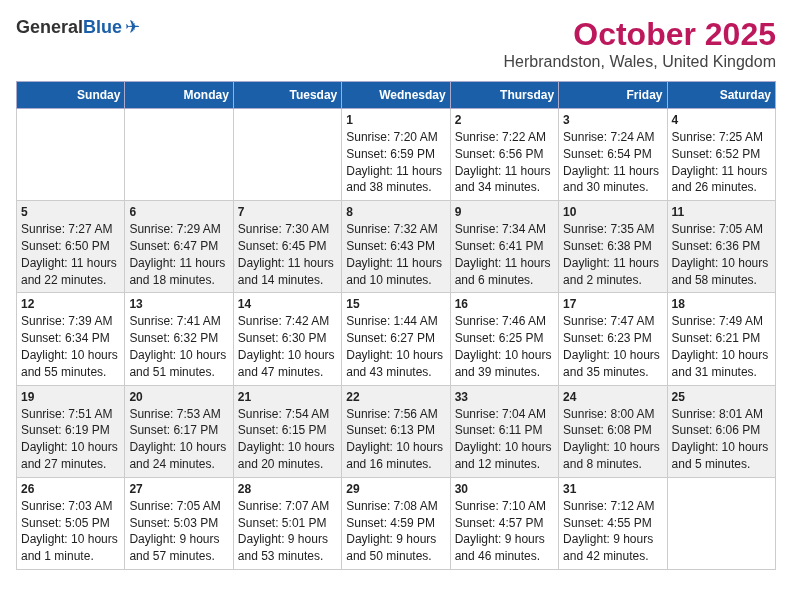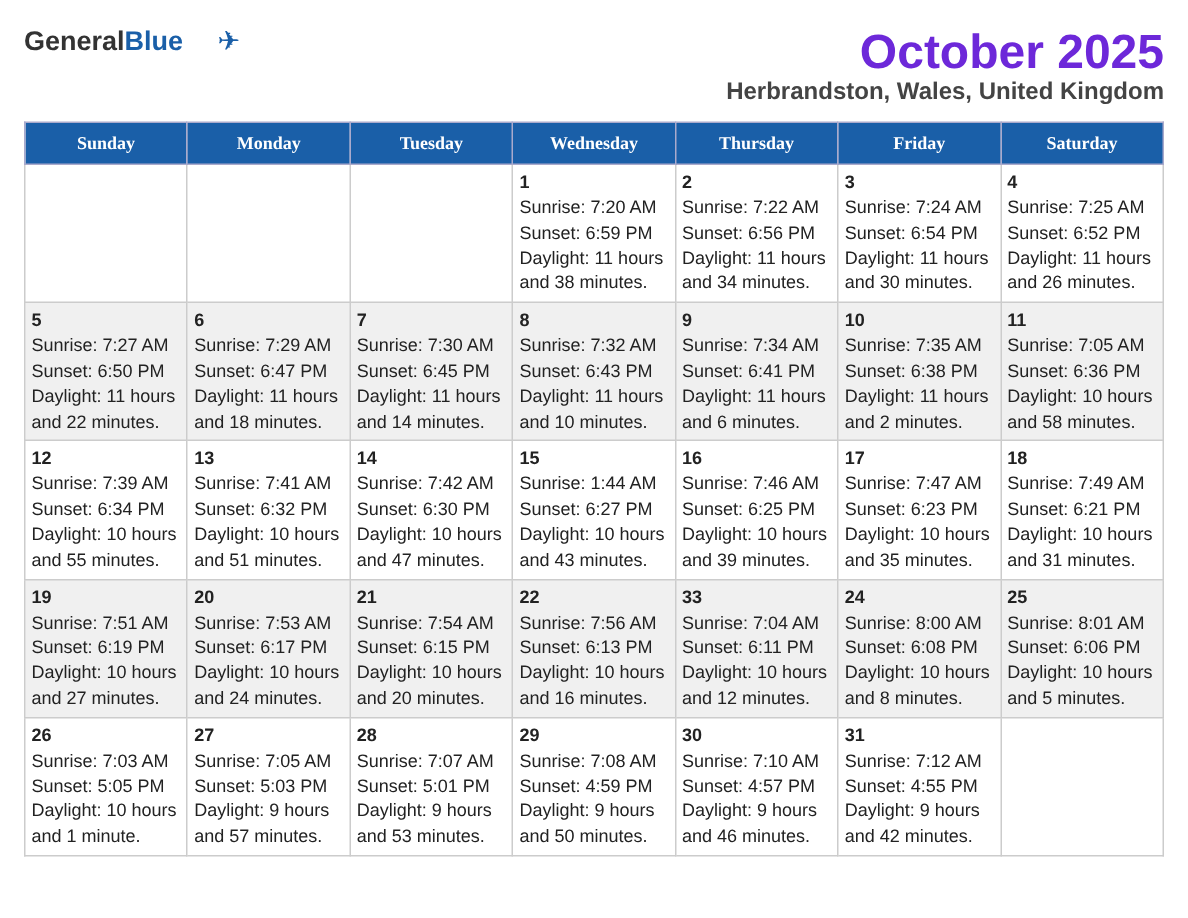--- a/index.html
+++ b/index.html
@@ -17,49 +17,48 @@
       margin-bottom: 10px;
     }
     .logo {
       display: flex;
       flex-direction: column;
       align-items: flex-start;
     }
     .logo-row {
       display: flex;
       align-items: center;
-      gap: 20px;
+      gap: 0;
     }
     .title-block {
       text-align: right;
     }
     .title-block h1 {
       font-size: 32px;
       font-weight: bold;
-      color: #6d28d9;
+      color: #be185d;
     }
     .title-block h2 {
       font-size: 16px;
-      font-weight: bold;
+      font-weight: normal;
       color: #444;
     }
     .calendar {
       width: 100%;
       border-collapse: collapse;
       font-size: 11px;
     }
     .calendar thead tr th {
       background-color: #1a5fa8;
       color: #fff;
       padding: 6px 4px;
-      text-align: center;
+      text-align: right;
       font-size: 12px;
       font-weight: bold;
       border: 1px solid #aac;
-      font-family: Liberation Serif, serif;
     }
     .calendar tbody tr td {
       border: 1px solid #ccc;
       vertical-align: top;
       padding: 4px;
       width: 108px;
       min-height: 80px;
     }
     .cell-date {
       font-weight: bold;

